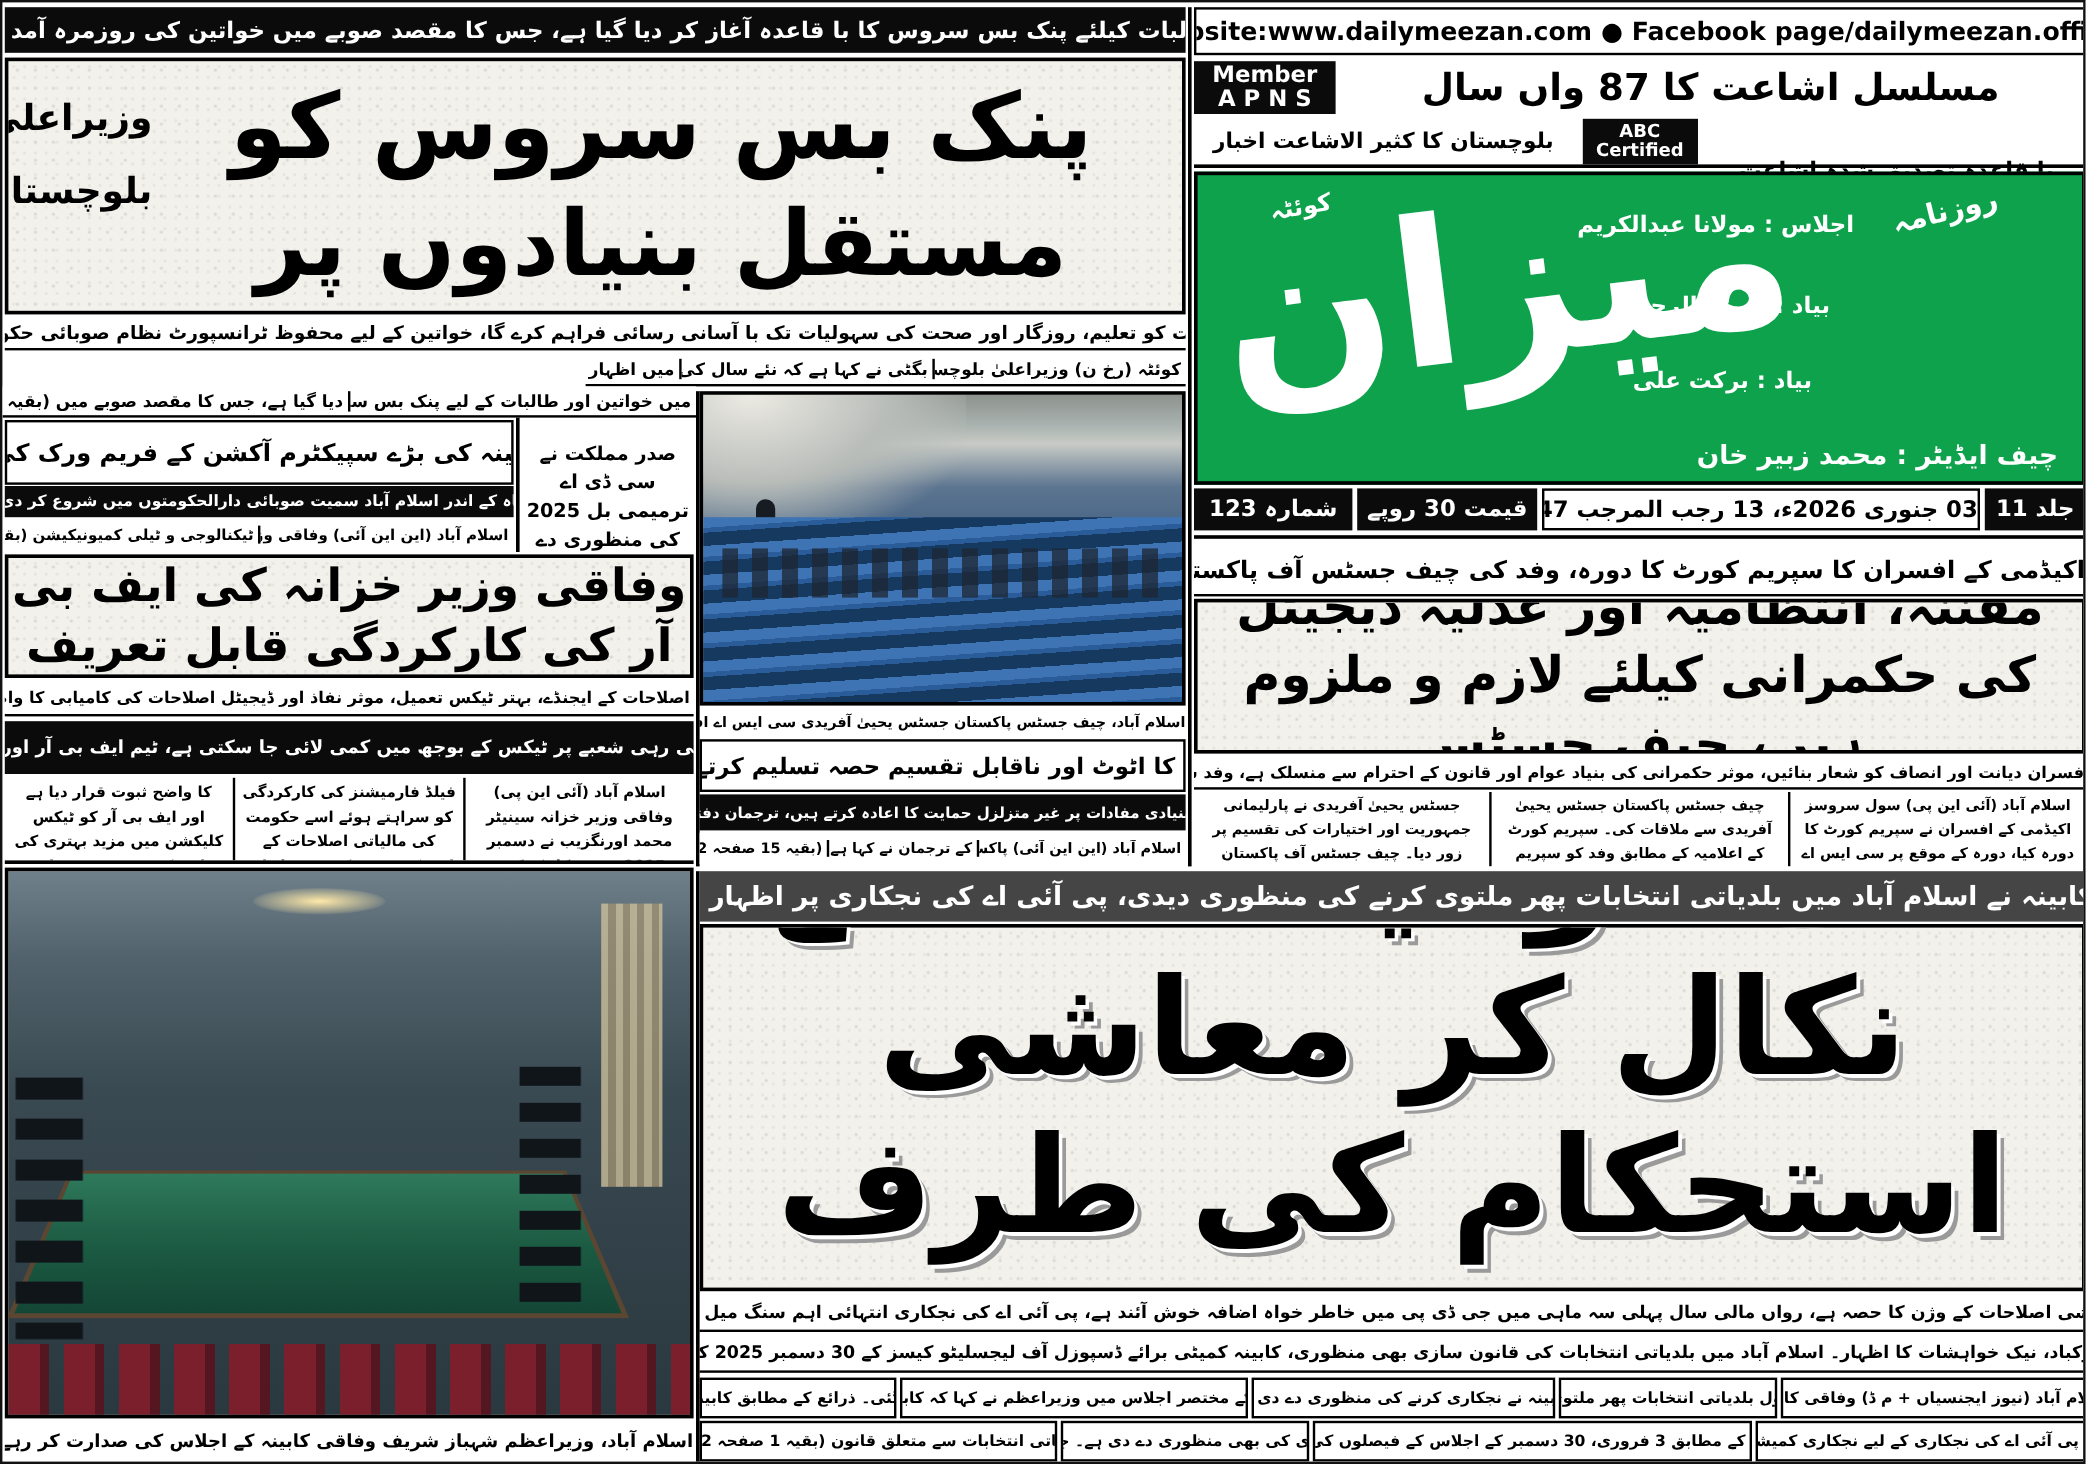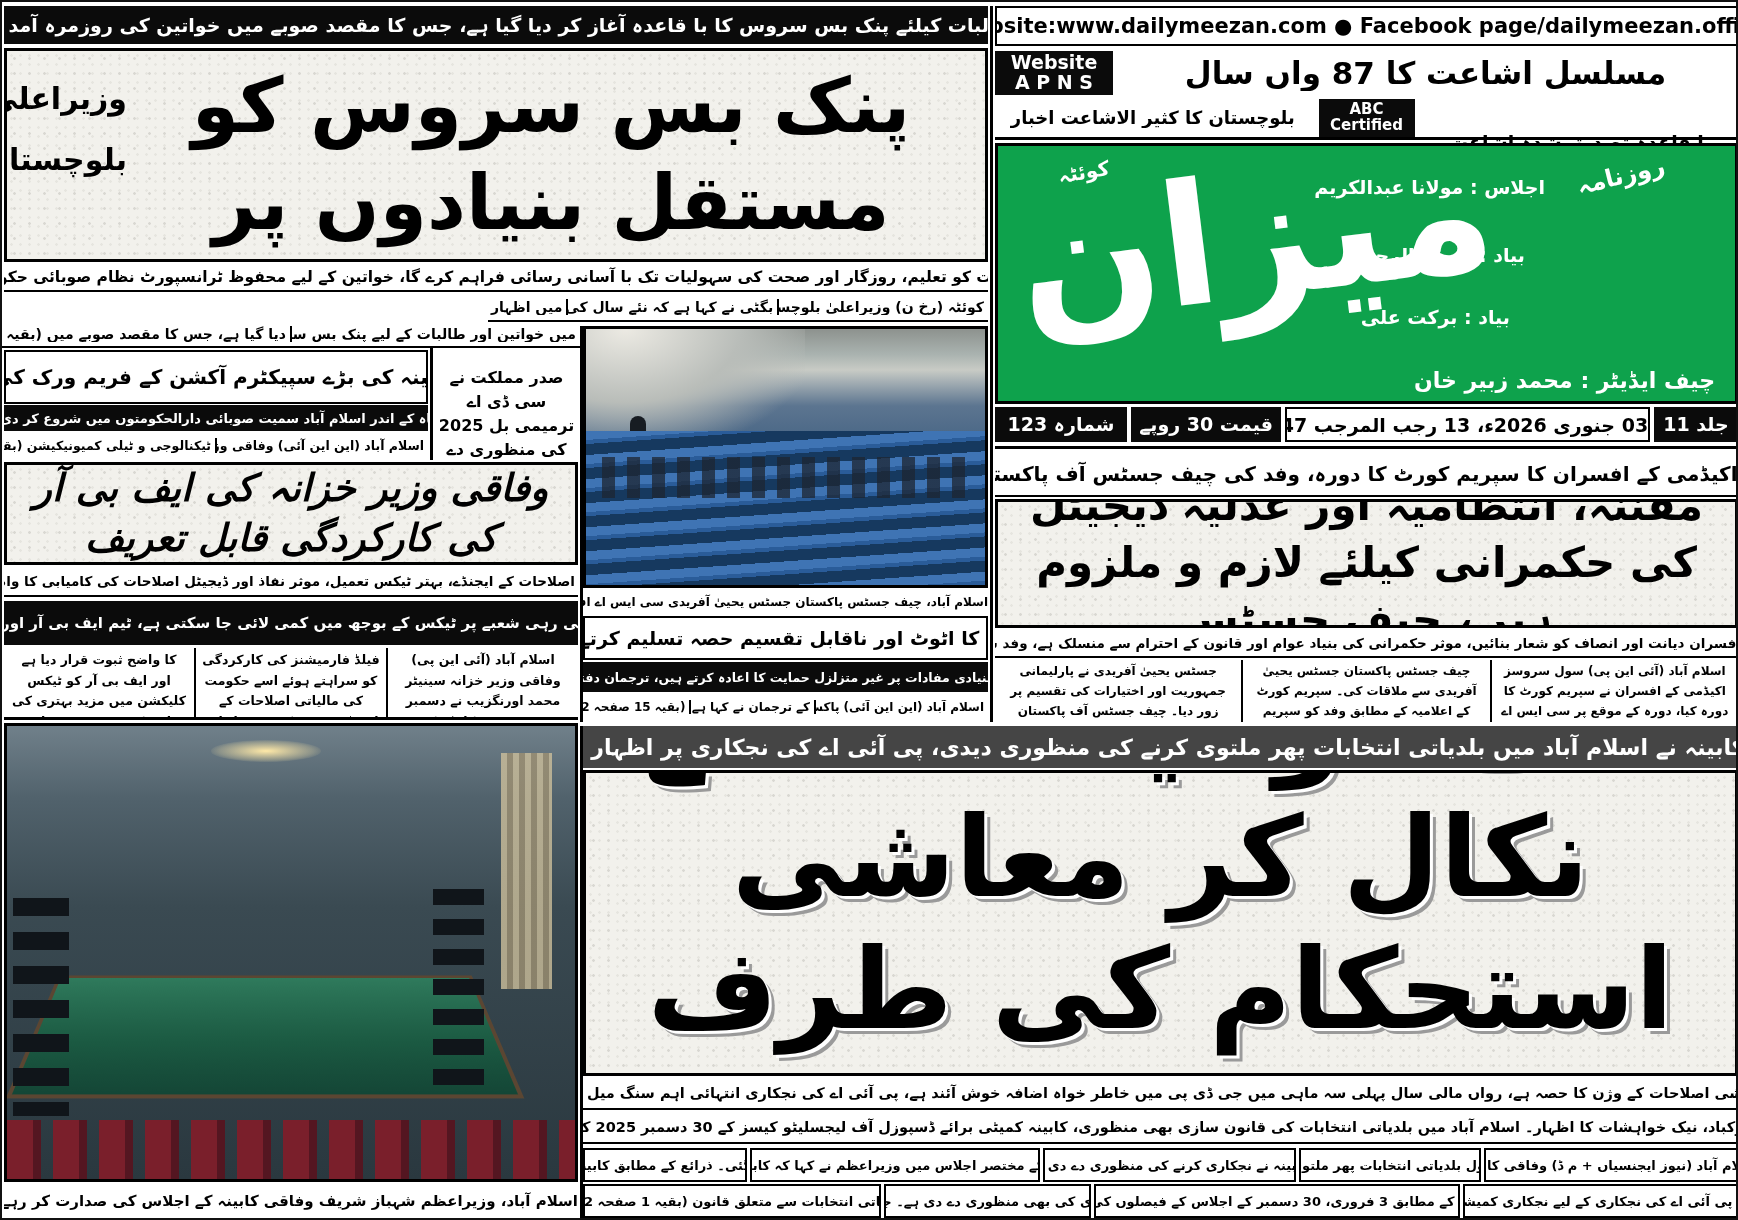--- a/index.html
+++ b/index.html
@@ -99,21 +99,21 @@
     <span class="seg">ٹیکنالوجی و ٹیلی کمیونیکیشن (بقیہ 13 صفحہ 2 پر)</span>
   </div>
 
   <div class="abs rule-v" style="left:428px;top:346px;width:3px;height:112px;"></div>
   <div class="abs rtl" style="left:433px;top:348px;width:143px;height:110px;overflow:hidden;">
     <div style="font-size:16px;font-weight:bold;text-align:center;line-height:1.5;margin-top:16px;">صدر مملکت نے سی ڈی اے ترمیمی بل 2025 کی منظوری دے دی</div>
 
   </div>
 
   <div class="abs headbox" style="left:2px;top:460px;width:574px;height:103px;">
-    <div class="rtl bighead c" style="width:100%;height:100%;font-size:38px;line-height:1.3;font-style:italic;">وفاقی وزیر خزانہ کی ایف بی آر کی کارکردگی قابل تعریف</div>
+    <div class="rtl bighead c" style="width:100%;height:100%;font-size:38px;line-height:1.3;">وفاقی وزیر خزانہ کی ایف بی آر کی کارکردگی قابل تعریف</div>
   </div>
   <div class="abs rtl c nowrap" style="left:2px;top:565px;width:574px;height:30px;font-size:13.5px;font-weight:bold;border-bottom:2px solid #000;overflow:hidden;">ریکارڈ ٹیکس وصولی مالیاتی اصلاحات کے ایجنڈے، بہتر ٹیکس تعمیل، موثر نفاذ اور ڈیجیٹل اصلاحات کی کامیابی کا واضح ثبوت ہے، محمد اورنگزیب</div>
   <div class="abs bar c rtl" style="left:2px;top:599px;width:574px;height:44px;font-size:15px;">بہتر ٹیکس تعمیل اور موثر نفاذ سے ہی رہی شعبے پر ٹیکس کے بوجھ میں کمی لائی جا سکتی ہے، ٹیم ایف بی آر اور فیلڈ فارمیشنز سے ویڈیو لنک خطاب</div>
   <div class="abs rtl cols" style="left:2px;top:646px;width:574px;height:72px;border-bottom:3px solid #000;">
     <div class="col smallbody">اسلام آباد (آئی این پی) وفاقی وزیر خزانہ سینیٹر محمد اورنگزیب نے دسمبر 2025 میں ریکارڈ ٹیکس وصولی پر فیڈرل بورڈ آف ریونیو (ایف بی آر)</div>
     <div class="col smallbody">فیلڈ فارمیشنز کی کارکردگی کو سراہتے ہوئے اسے حکومت کی مالیاتی اصلاحات کے ایجنڈے، بہتر ٹیکس تعمیل اور موثر نفاذ کا نتیجہ قرار دیا</div>
     <div class="col smallbody">کا واضح ثبوت قرار دیا ہے اور ایف بی آر کو ٹیکس کلیکشن میں مزید بہتری کی ہدایت کی ہے۔ وزیر خزانہ نے ویڈیو لنک (بقیہ 3 صفحہ 2 پر)</div>
   </div>
 
   <div class="photo cab" style="left:2px;top:721px;width:574px;height:459px;">
@@ -144,21 +144,21 @@
     <span class="seg" style="flex:.6">(بقیہ 15 صفحہ 2 پر)</span>
   </div>
 
   <div class="abs rule-v" style="left:988px;top:4px;width:3px;height:716px;"></div>
 
   <div class="abs box c ltr" style="left:993px;top:4px;width:743px;height:40px;font-weight:bold;font-size:21px;white-space:nowrap;">Website:www.dailymeezan.com ● Facebook page/dailymeezan.official</div>
 
   <div class="abs rtl" style="left:993px;top:48px;width:743px;height:46px;display:flex;align-items:center;">
     <div style="flex:1;text-align:center;font-weight:bold;font-size:31px;white-space:nowrap;overflow:hidden;">مسلسل اشاعت کا 87 واں سال</div>
     <div class="badge" style="width:118px;height:44px;font-size:19px;">
-      <span>Website</span>
+      <span>Member</span>
       <span>A P N S</span>
     </div>
   </div>
 
   <div class="abs rtl" style="left:993px;top:96px;width:743px;height:42px;display:flex;align-items:center;gap:8px;border-bottom:3px solid #000;">
     <div style="flex:1;text-align:center;font-weight:bold;font-size:19px;white-space:nowrap;overflow:hidden;margin-top:48px;">با قاعدہ تصدیق شدہ اشاعت</div>
     <div class="badge" style="width:96px;height:38px;font-size:15px;">
       <span>ABC</span>
       <span>Certified</span>
     </div>

